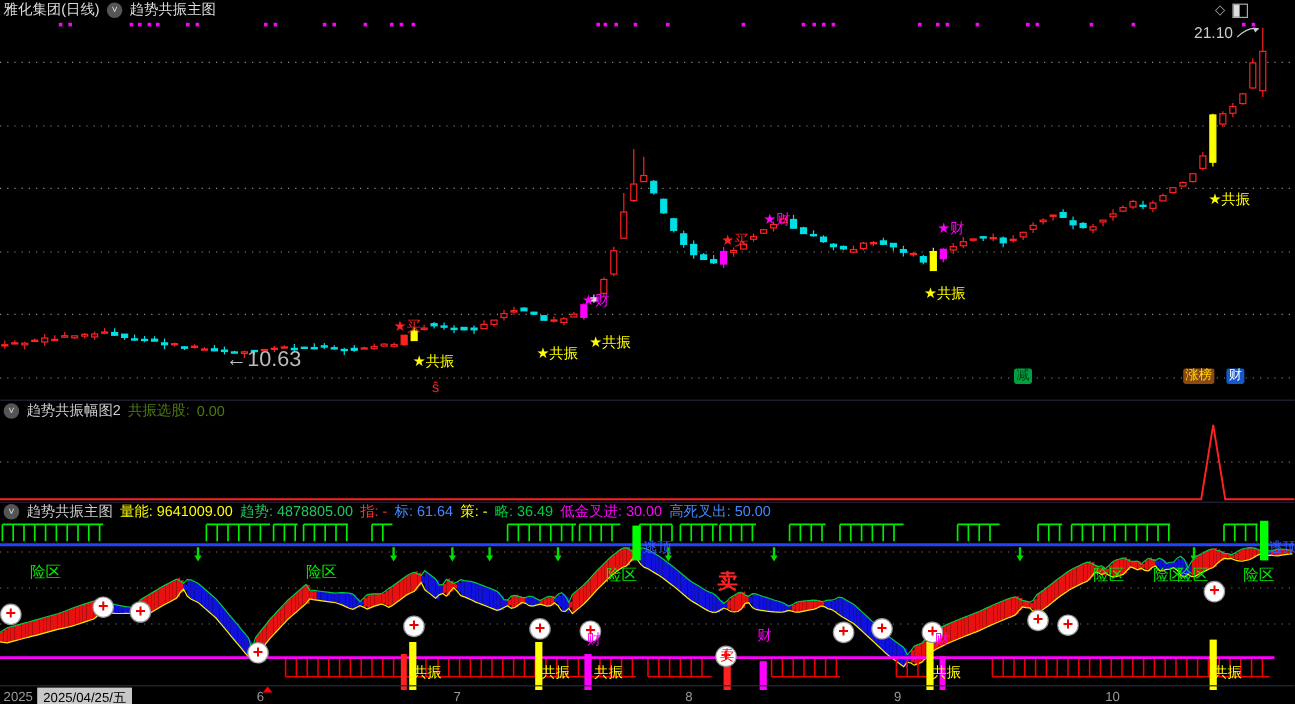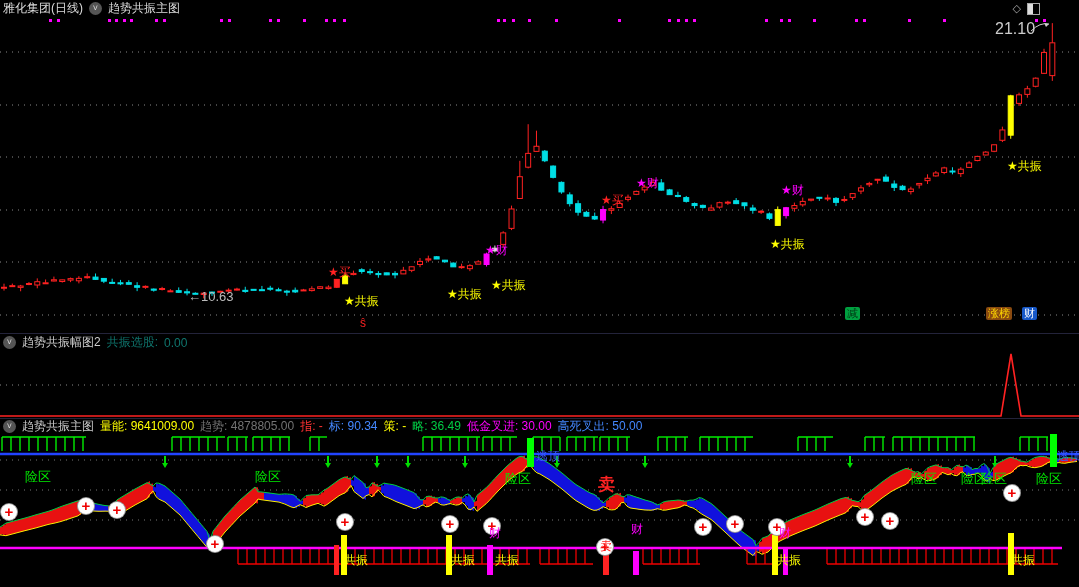--- a/index.html
+++ b/index.html
@@ -10,21 +10,21 @@
   #titlebar{left:0;top:0;width:1044px;height:16px;color:#ddd;font-size:12px;display:flex;align-items:center;gap:6px;padding-left:3px;box-sizing:border-box;}
   .chev{width:13px;height:13px;border-radius:50%;background:#555;color:#ddd;font-size:9px;line-height:12px;text-align:center;display:inline-block;}
   #win-icons{position:absolute;right:4px;top:2px;display:flex;gap:6px;align-items:center;}
   .diamond{color:#aaa;font-size:11px;}
   .halfsq{width:11px;height:10px;border:1px solid #aaa;position:relative;}
   .halfsq div{position:absolute;left:0;top:0;width:5px;height:10px;background:#ddd;}
   
   .phdr{color:#ccc;font-size:12px;display:flex;align-items:center;gap:6px;padding-left:3px;box-sizing:border-box;width:1079px;border-top:1px solid #23233a;background:#000;}
   #p2-header{left:0;top:333px;height:18px;}
   #p3-header{left:0;top:418px;height:16px;}
-  .redtxt{color:#0f766e;}
+  .redtxt{color:#4d7c0f;}
   .fld{margin-right:6px;white-space:nowrap;text-align:right;}
   
   .lbl{position:absolute;white-space:nowrap;line-height:1;}
   .badge{position:absolute;font-size:11px;line-height:13px;padding:0 2px;border-radius:2px;}
   .plus{position:absolute;width:16px;height:16px;border-radius:50%;background:#fff;color:#e00;
         font-weight:bold;font-size:15px;line-height:15px;text-align:center;box-shadow:0 0 0 1px #999;}
   
   #timeline{left:0;top:571px;width:1079px;height:16px;border-top:1px solid #2a2a3a;color:#999;font-size:11px;}
   #tl-year{position:absolute;left:3px;top:3px;}
   #tl-date{position:absolute;left:31px;top:1px;background:#c8c8c8;color:#000;padding:1px 5px;font-size:11px;}
@@ -361,23 +361,23 @@
       <line x1="0" y1="385" x2="1079" y2="385" stroke="#8a8a8a" stroke-width="1" stroke-dasharray="1 5"></line>
       <line x1="1005" y1="419" x2="1068" y2="419" stroke="#555" stroke-width="1"></line>
       <polyline points="0,416 1001,416 1011,354 1021,416 1079,416" fill="none" stroke="#ff2222" stroke-width="1.6"></polyline>
     </svg>
 
   <div id="p3-header" class="abs phdr">
     <span class="chev">˅</span>
     <span>趋势共振主图</span>
     <span id="p3-fields" style="display:flex;">
         <span class="fld" style="color: rgb(255, 255, 0);">量能: 9641009.00</span>
-        <span class="fld" style="color: #737373;">趋势: 4878805.00</span>
+        <span class="fld" style="color: #22c55e;">趋势: 4878805.00</span>
         <span class="fld" style="color: rgb(255, 51, 51);">指: -</span>
-        <span class="fld" style="color: rgb(68, 136, 255);">标: 90.34</span>
+        <span class="fld" style="color: rgb(68, 136, 255);">标: 61.64</span>
         <span class="fld" style="color: rgb(255, 255, 0);">策: -</span>
         <span class="fld" style="color: rgb(0, 204, 68);">略: 36.49</span>
         <span class="fld" style="color: rgb(255, 0, 255);">低金叉进: 30.00</span>
         <span class="fld" style="color: rgb(68, 136, 255);">高死叉出: 50.00</span>
       </span>
   </div>
 
   <svg id="sub2-svg" width="1079" height="142" viewBox="0 434 1079 142" style="top:434px">
       <line x1="0" y1="460" x2="1079" y2="460" stroke="#777" stroke-width="1" stroke-dasharray="1 5"></line>
       <line x1="0" y1="490" x2="1079" y2="490" stroke="#777" stroke-width="1" stroke-dasharray="1 5"></line>
@@ -949,33 +949,33 @@
       <rect x="446" y="535" width="6" height="40" fill="#ffff00"></rect>
       <rect x="487" y="545" width="6" height="30" fill="#ff00ff"></rect>
       <rect x="603" y="545" width="6" height="30" fill="#ff2222"></rect>
       <rect x="633" y="551" width="6" height="24" fill="#ff00ff"></rect>
       <rect x="772" y="535" width="6" height="40" fill="#ffff00"></rect>
       <rect x="783" y="547" width="5" height="28" fill="#ff00ff"></rect>
       <rect x="1008" y="533" width="6" height="42" fill="#ffff00"></rect>
     </svg>
 
   <div id="overlay" class="abs" style="left:0;top:0;width:1079px;height:587px;pointer-events:none;">
-      <div class="lbl" style="left: 188px; top: 290px; color: rgb(187, 187, 187); font-size: 13px;">←10.63</div>
+      <div class="lbl" style="left: 188px; top: 290px; color: rgb(187, 187, 187); font-size: 18px;">←10.63</div>
       <div class="lbl" style="left: 328px; top: 266px; color: rgb(255, 34, 34); font-size: 12px;">★买</div>
       <div class="lbl" style="left: 344px; top: 295px; color: rgb(255, 255, 0); font-size: 12px;">★共振</div>
       <div class="lbl" style="left: 360px; top: 317px; color: rgb(255, 34, 34); font-size: 12px;">ŝ</div>
       <div class="lbl" style="left: 447px; top: 288px; color: rgb(255, 255, 0); font-size: 12px;">★共振</div>
       <div class="lbl" style="left: 491px; top: 279px; color: rgb(255, 255, 0); font-size: 12px;">★共振</div>
       <div class="lbl" style="left: 485px; top: 244px; color: rgb(255, 0, 255); font-size: 12px;">★财</div>
       <div class="lbl" style="left: 601px; top: 194px; color: rgb(255, 34, 34); font-size: 12px;">★买</div>
       <div class="lbl" style="left: 636px; top: 177px; color: rgb(255, 0, 255); font-size: 12px;">★财</div>
       <div class="lbl" style="left: 781px; top: 184px; color: rgb(255, 0, 255); font-size: 12px;">★财</div>
       <div class="lbl" style="left: 770px; top: 238px; color: rgb(255, 255, 0); font-size: 12px;">★共振</div>
       <div class="lbl" style="left: 1007px; top: 160px; color: rgb(255, 255, 0); font-size: 12px;">★共振</div>
-      <div class="lbl" style="left: 995px; top: 21px; color: rgb(204, 204, 204); font-size: 16px;">21.10</div>
+      <div class="lbl" style="left: 995px; top: 21px; color: rgb(204, 204, 204); font-size: 13px;">21.10</div>
       <div class="badge" style="left: 845px; top: 307px; background: rgb(0, 160, 64); color: rgb(0, 58, 21);">减</div>
       <div class="badge" style="left: 986px; top: 307px; background: rgb(138, 74, 16); color: rgb(255, 215, 0);">涨榜</div>
       <div class="badge" style="left: 1022px; top: 307px; background: rgb(23, 88, 200); color: rgb(255, 255, 255);">财</div>
       <div class="plus" style="left: 1px; top: 504px;">+</div>
       <div class="plus" style="left: 78px; top: 498px;">+</div>
       <div class="plus" style="left: 109px; top: 502px;">+</div>
       <div class="plus" style="left: 207px; top: 536px;">+</div>
       <div class="plus" style="left: 337px; top: 514px;">+</div>
       <div class="plus" style="left: 442px; top: 516px;">+</div>
       <div class="plus" style="left: 484px; top: 518px;">+</div>
@@ -1000,14 +1000,24 @@
       <div class="lbl" style="left: 489px; top: 527px; color: rgb(255, 0, 255); font-size: 12px;">财</div>
       <div class="lbl" style="left: 631px; top: 523px; color: rgb(255, 0, 255); font-size: 12px;">财</div>
       <div class="lbl" style="left: 779px; top: 527px; color: rgb(255, 0, 255); font-size: 12px;">财</div>
       <div class="lbl" style="left: 344px; top: 554px; color: rgb(255, 255, 0); font-size: 12px;">共振</div>
       <div class="lbl" style="left: 451px; top: 554px; color: rgb(255, 255, 0); font-size: 12px;">共振</div>
       <div class="lbl" style="left: 495px; top: 554px; color: rgb(255, 255, 0); font-size: 12px;">共振</div>
       <div class="lbl" style="left: 777px; top: 554px; color: rgb(255, 255, 0); font-size: 12px;">共振</div>
       <div class="lbl" style="left: 1011px; top: 554px; color: rgb(255, 255, 0); font-size: 12px;">共振</div>
     </div>
 
+  <div id="timeline" class="abs">
+    <span id="tl-year">2025</span>
+    <span id="tl-date">2025/04/25/五</span>
+  <span class="month" style="left: 214px;">6</span>
+      <span class="month" style="left: 378px;">7</span>
+      <span class="month" style="left: 571px;">8</span>
+      <span class="month" style="left: 745px;">9</span>
+      <span class="month" style="left: 921px;">10</span>
+      <div class="tl-marker" style="left: 219px; top: 0px;"></div>
+    </div>
 
 </div>
 
 </body></html>

